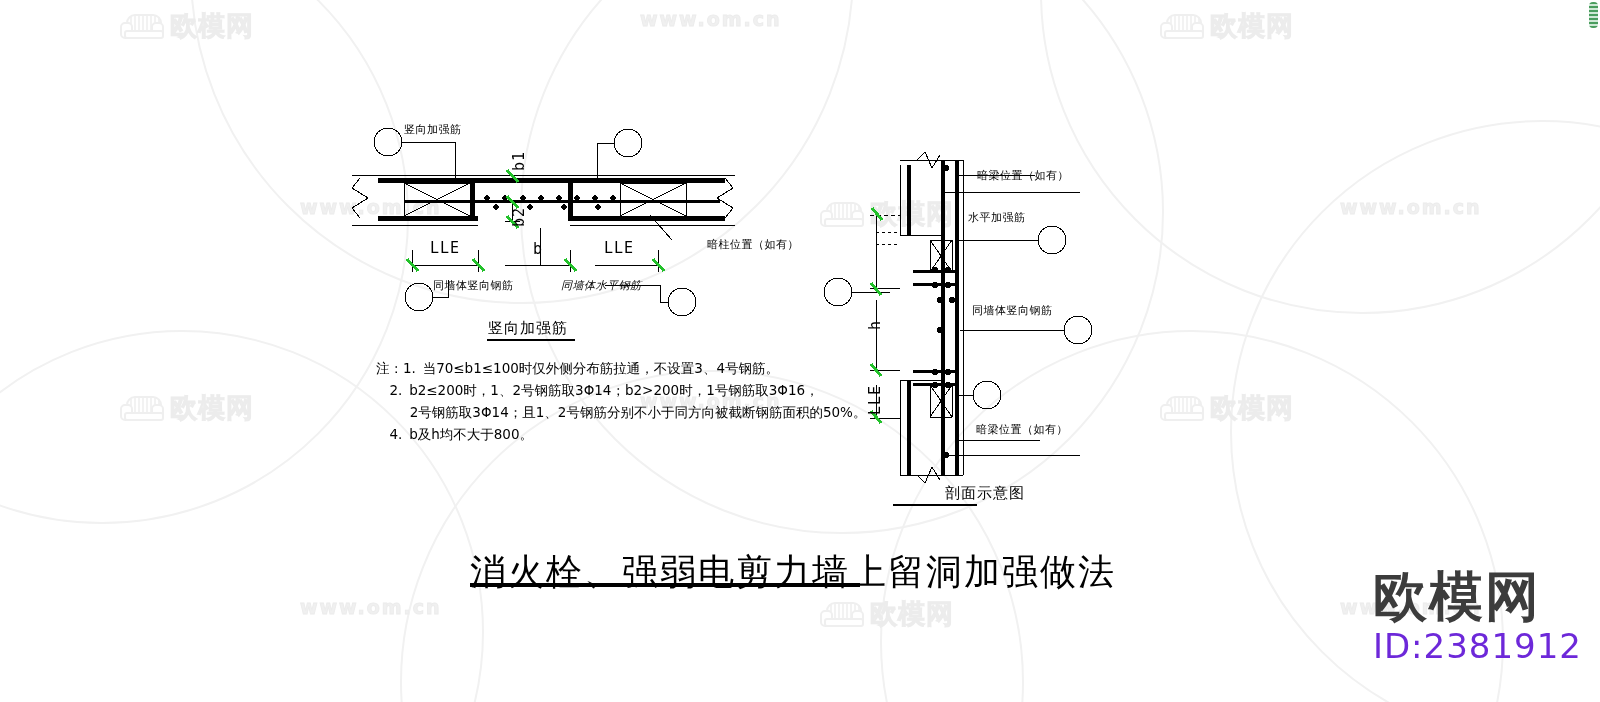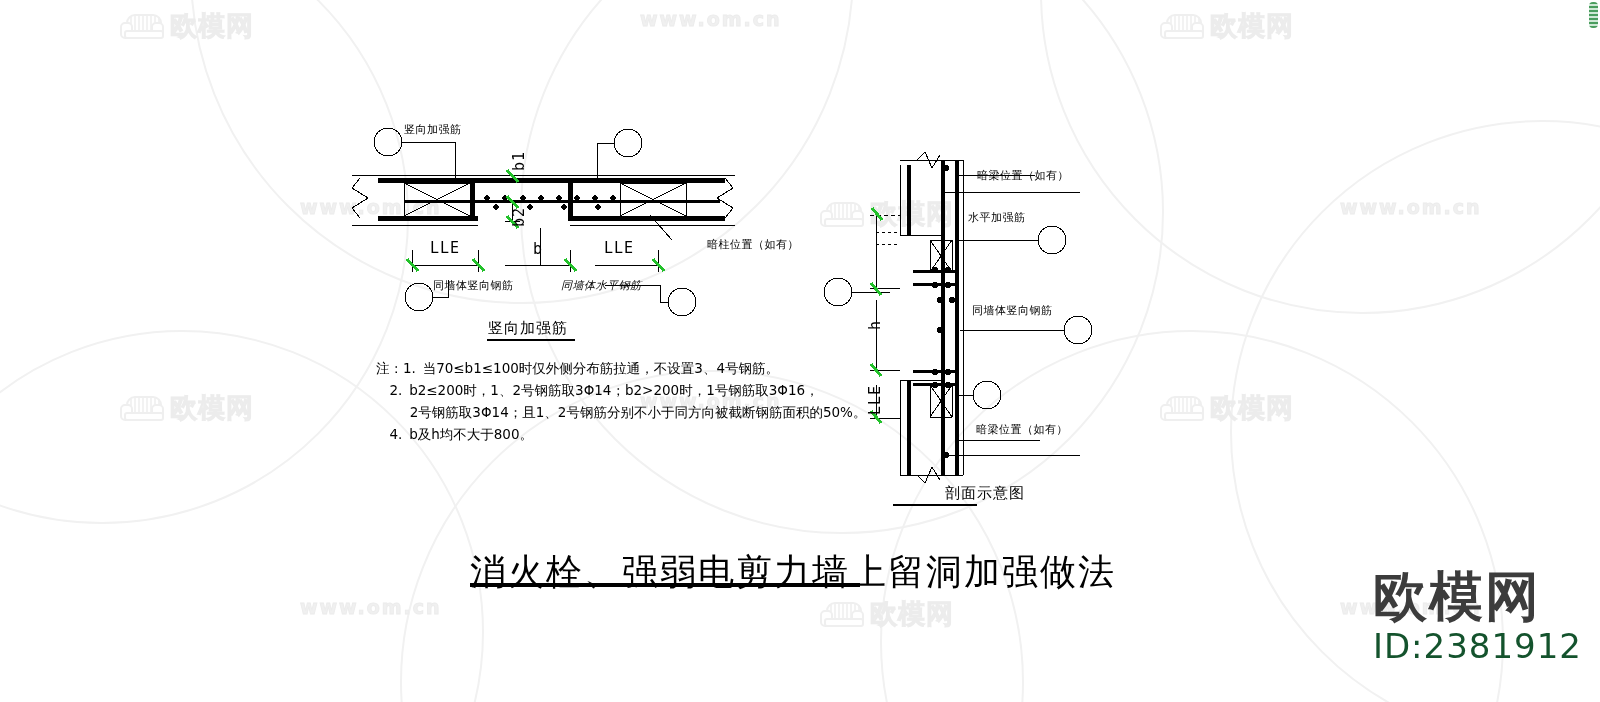--- a/index.html
+++ b/index.html
@@ -33,21 +33,21 @@
 
   .title-main{font-size:36px;letter-spacing:2px;font-weight:500;}
   .title-sub{font-size:15px;letter-spacing:1px;}
   .note-txt{font-size:13.5px;letter-spacing:0px;line-height:22px;}
   .callout-txt{font-size:11px;letter-spacing:0.5px;}
   .dim-txt{font-size:15px;font-family:"DejaVu Sans Mono","Liberation Mono",monospace;letter-spacing:1px;}
 
   
   #brand{position:absolute;right:18px;bottom:36px;text-align:left;color:#3d3d3d;}
   #brand .bn{font-size:54px;font-weight:bold;letter-spacing:2px;line-height:58px;color:#3c3c3c;}
-  #brand .bid{font-size:34px;letter-spacing:1px;color:#14532d;
+  #brand .bid{font-size:34px;letter-spacing:1px;color:#6d28d9;
               font-family:"DejaVu Sans","Liberation Sans",sans-serif;}
 
   #scroll-nub{position:absolute;right:2px;top:2px;width:9px;height:26px;border-radius:4px;
               background:repeating-linear-gradient(180deg,#4a9d5e 0 2px,#cfe8d6 2px 4px);}
 </style>
 </head>
 <body>
 
 <div id="stage">
 

